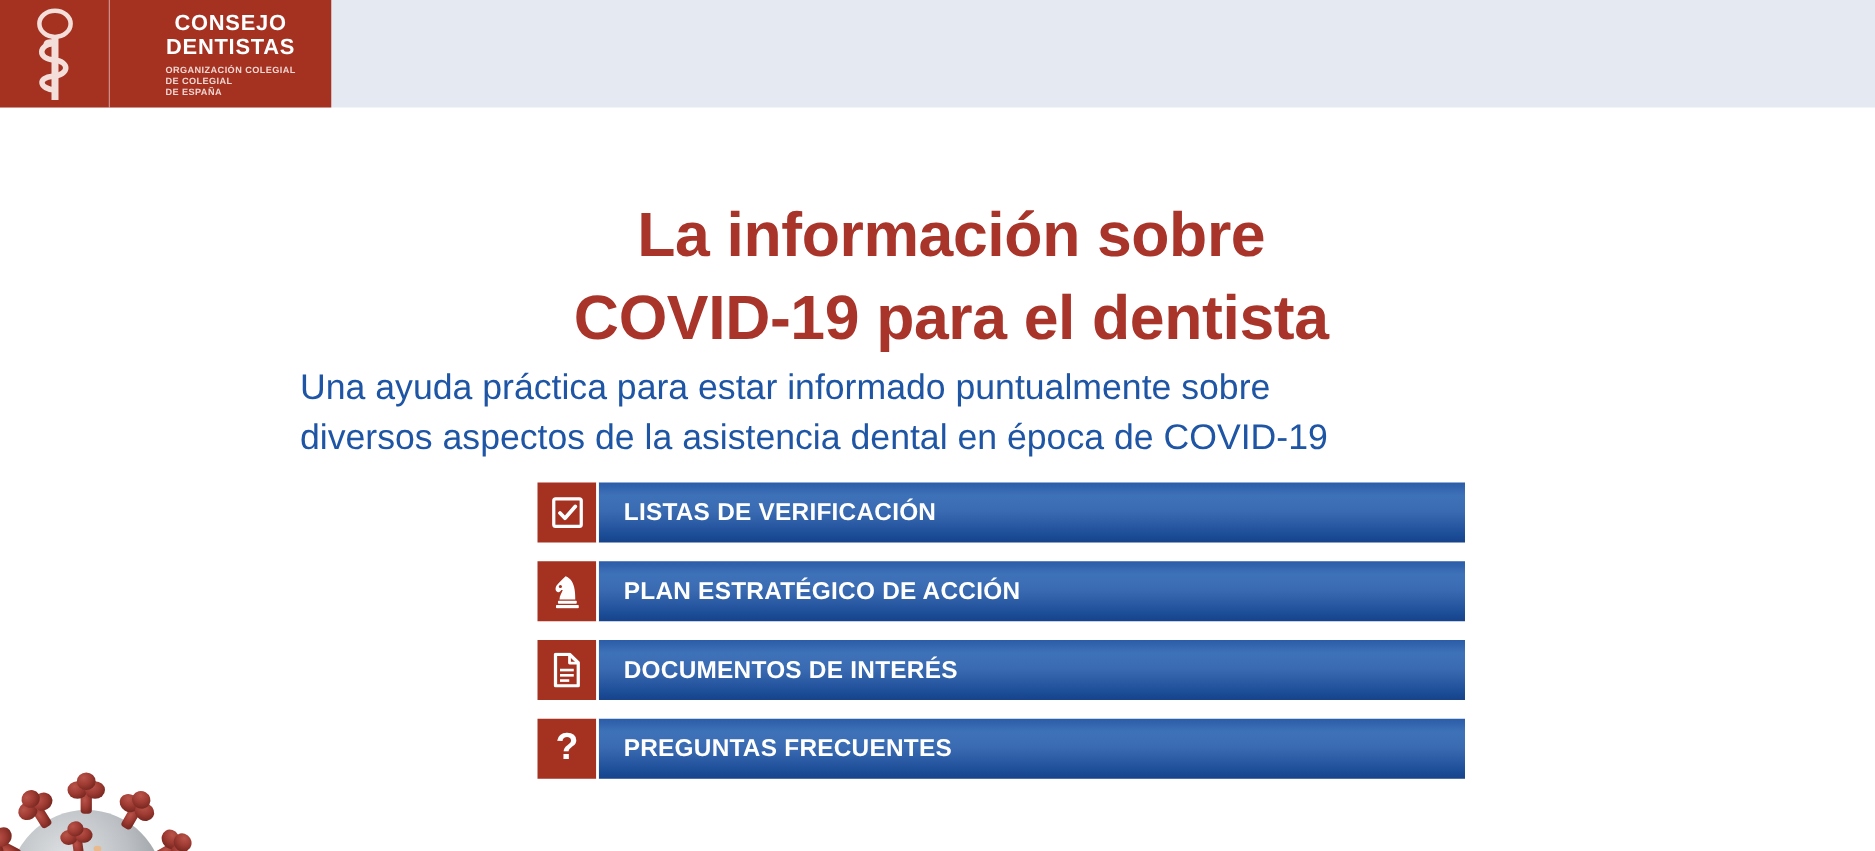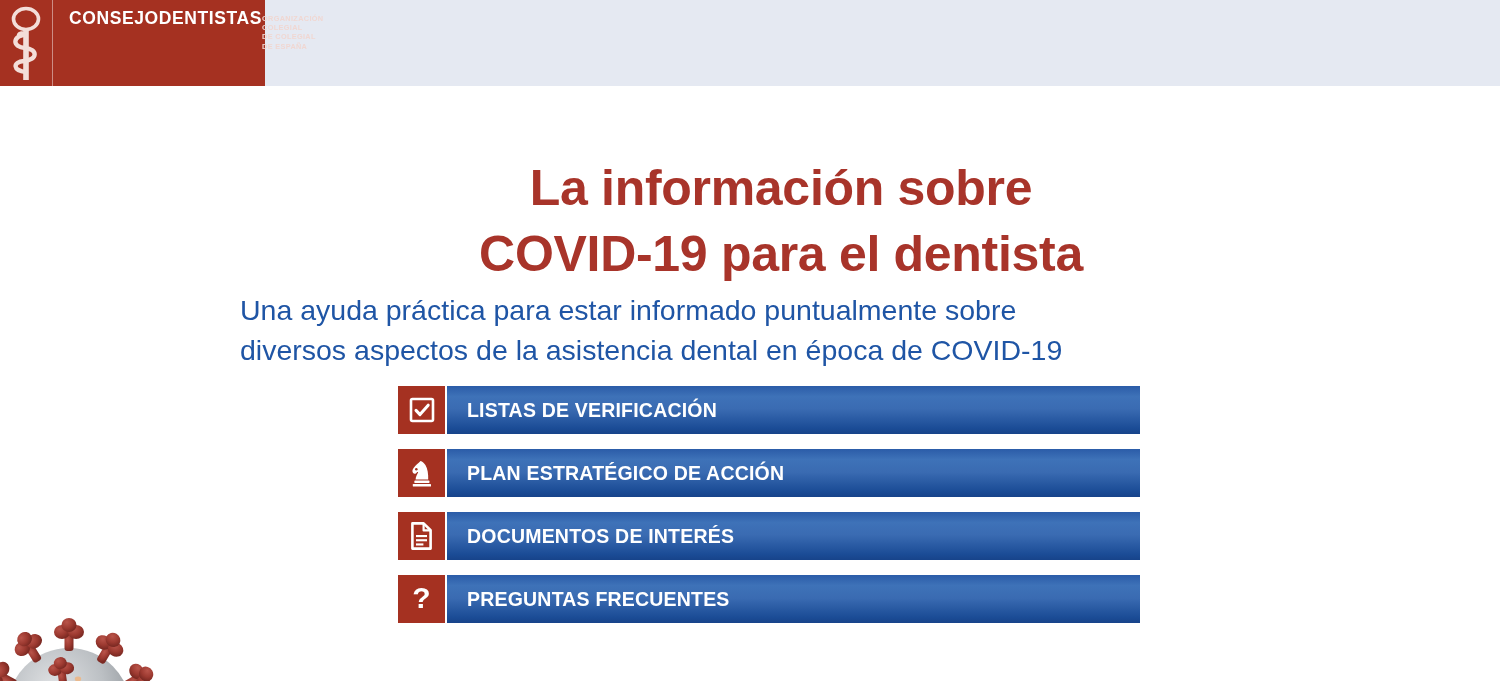--- a/index.html
+++ b/index.html
@@ -48,22 +48,23 @@
     justify-content: center;
     border-right: 1px solid rgba(255,255,255,0.45);
   }
 
   .logo-mark svg { display: block; }
 
   .logo-text {
     flex: 1;
     padding: 9px 0 12px 16px;
     display: flex;
-    flex-direction: row;
+    flex-direction: column;
     justify-content: flex-start;
+    align-items: center;
   }
 
   .logo-line1, .logo-line2 {
     color: #ffffff;
     font-size: 17.5px;
     font-weight: bold;
     letter-spacing: 0.6px;
     line-height: 18.5px;
     font-family: "Liberation Sans", sans-serif;
   }
@@ -82,21 +83,21 @@
   .content {
     position: absolute;
     left: 0;
     top: 86px;
     width: 1500px;
     height: 595px;
   }
 
   .title {
     position: absolute;
-    left: 256px;
+    left: 236px;
     top: 69px;
     width: 1050px;
     text-align: center;
     color: #a8342a;
     font-size: 50px;
     font-weight: bold;
     line-height: 66px;
     letter-spacing: -0.3px;
     font-family: "Liberation Sans", sans-serif;
   }
@@ -122,20 +123,21 @@
   }
 
   .nav-button {
     position: relative;
     display: flex;
     align-items: stretch;
     height: 48px;
     margin-bottom: 15px;
     width: 742px;
     cursor: pointer;
+    margin-left: 32px;
   }
 
   .btn-icon {
     width: 47px;
     height: 48px;
     background: #a53121;
     flex: 0 0 47px;
     display: flex;
     align-items: center;
     justify-content: center;

